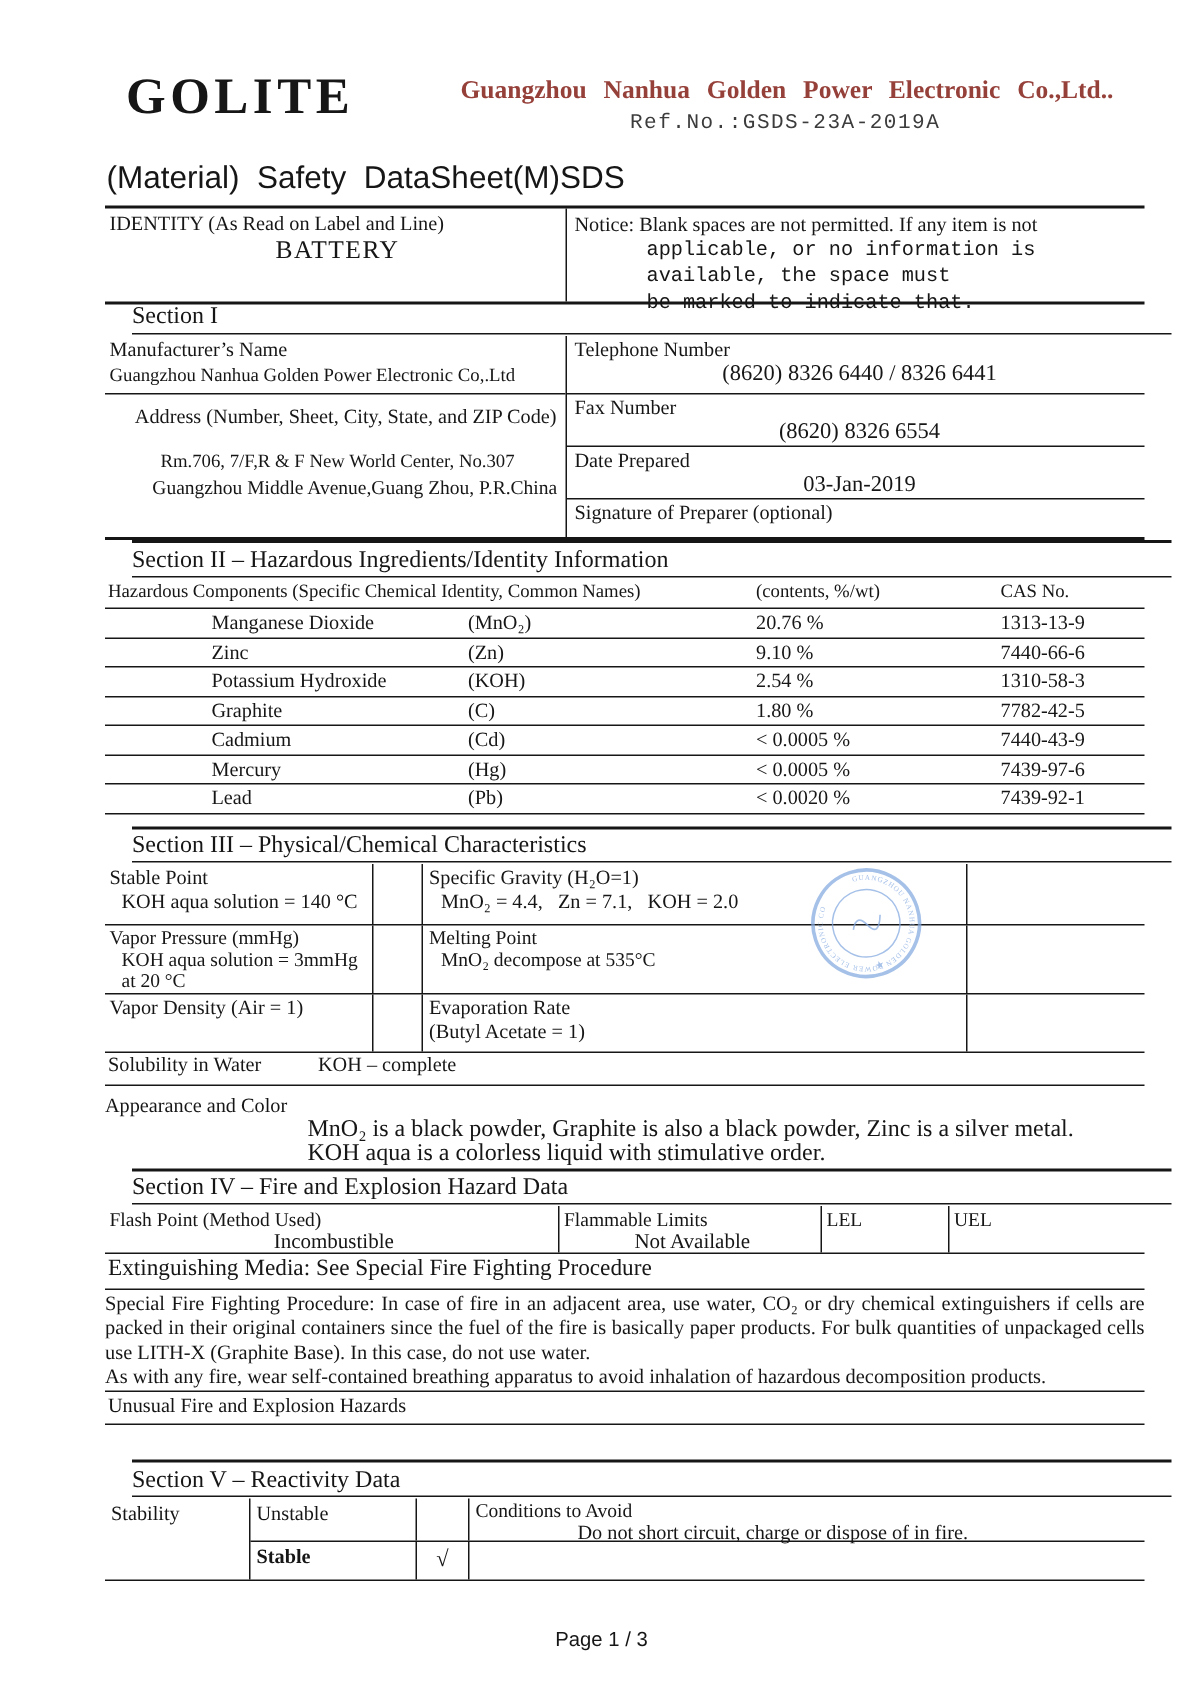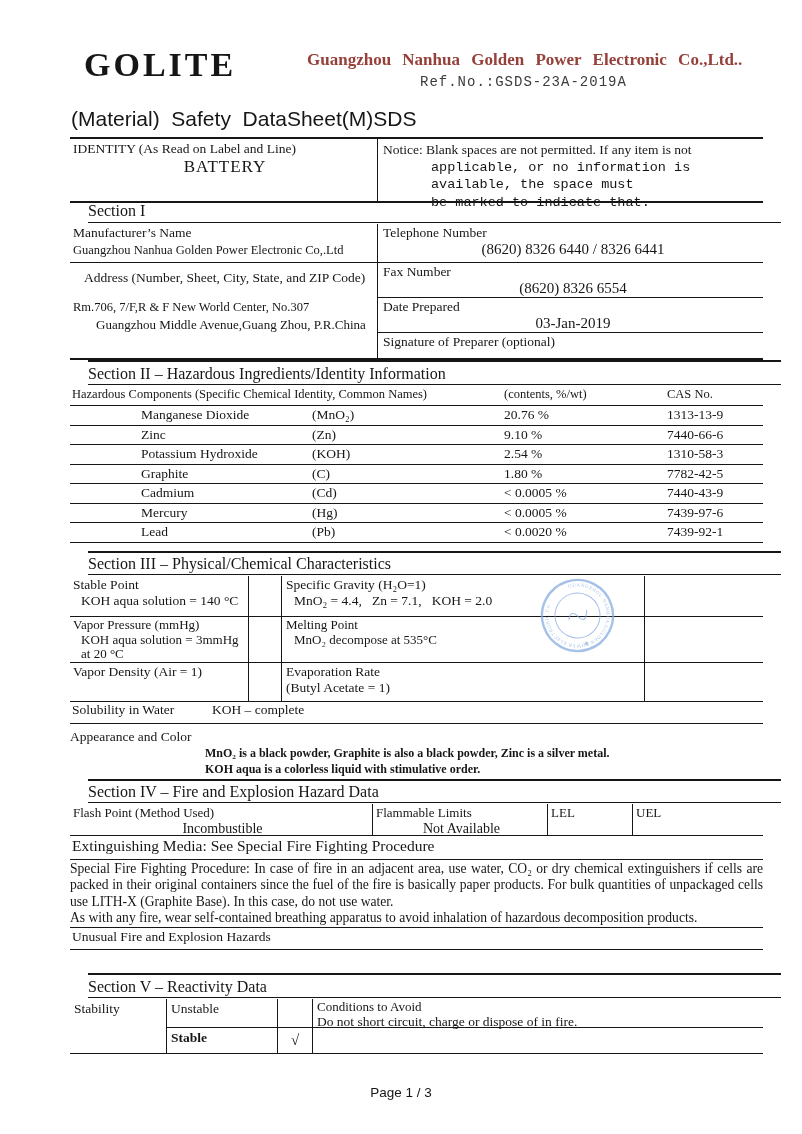--- a/index.html
+++ b/index.html
@@ -25,21 +25,21 @@
   .id-right .cont{padding-left:48px;font-family:Liberation Mono, monospace;}
   
   .sec-head{left:88px;width:693px;font-size:16px;border-bottom:1.5px solid #161616;box-sizing:border-box;}
   .sec-head.topline{border-top:2.5px solid #161616;}
   
   .s1-table{top:224px;height:134px;display:flex;border-bottom:2.5px solid #161616;box-sizing:content-box;}
   .s1-left{width:308px;border-right:1px solid #161616;box-sizing:border-box;}
   .s1-left .rowA{height:39px;border-bottom:1px solid #161616;box-sizing:border-box;padding:1px 0 0 3px;}
   .s1-left .rowA .lbl{font-size:13.5px;}
   .s1-left .rowA .val{font-size:12.5px;margin-top:2px;}
-  .s1-left .rowB{padding:7px 0 0 0;}
+  .s1-left .rowB{padding:7px 0 0 0;text-align:center;}
   .s1-left .rowB .lbl{font-size:13.5px;padding-left:14px;}
   .s1-left .addr1{font-size:12.5px;margin-top:14px;padding-left:3px;}
   .s1-left .addr2{font-size:13px;padding-left:26px;margin-top:2px;}
   .s1-right{flex:1;display:flex;flex-direction:column;}
   .s1-right .r{box-sizing:border-box;padding:1px 0 0 5px;border-bottom:1px solid #161616;}
   .s1-right .r .lbl{font-size:13.5px;}
   .s1-right .r .val{font-size:15px;text-align:center;}
   .s1-right .r1{height:39px;}
   .s1-right .r2{height:35px;}
   .s1-right .r3{height:35px;}
@@ -62,21 +62,21 @@
   .s3lbl{font-size:13.5px;line-height:15.5px;}
   .s3val{font-size:13.5px;line-height:15.5px;padding-left:8px;}
   .r1{height:41px;} .r2{height:46px;} .r3{height:38px;}
   .r2 .s3lbl,.r2 .s3val{font-size:13px;line-height:14.6px;}
   
   .solub{top:701px;height:22px;border-bottom:1.5px solid #161616;position:absolute;}
   .solub .lbl{position:absolute;left:2px;top:1px;font-size:13.5px;}
   .solub .val{position:absolute;left:142px;top:1px;font-size:13.5px;}
   .appear{top:723px;height:56px;}
   .appear .lbl{font-size:13.5px;padding-top:6px;}
-  .appear .line{font-size:12px;margin-left:135px;line-height:16px;font-weight:bold;}
+  .appear .line{font-size:16px;margin-left:135px;line-height:16px;}
   
   .flash-table{top:804px;height:31px;display:flex;border-bottom:1px solid #161616;}
   .f-c{box-sizing:border-box;border-right:1px solid #161616;padding:1px 0 0 3px;}
   .f-c:last-child{border-right:none;}
   .f-c .lbl{font-size:13px;}
   .f-c .val{font-size:14px;text-align:center;}
   .f1{width:303px;} .f2{width:175px;} .f3{width:85px;} .f4{flex:1;}
   .exting{top:835px;height:25px;border-bottom:1px solid #161616;font-size:15.5px;padding:2px 0 0 2px;box-sizing:border-box;}
   .proc{top:861px;border-bottom:1px solid #161616;padding-bottom:1px;}
   .proc p{margin:0;font-size:13.6px;line-height:16.3px;}
@@ -85,21 +85,21 @@
   
   .s5-table{top:999px;height:54px;display:flex;border-bottom:1.5px solid #161616;}
   .s5-col1{width:97px;border-right:1px solid #161616;box-sizing:border-box;font-size:13.5px;padding:2px 0 0 4px;}
   .s5-right{flex:1;display:flex;flex-direction:column;}
   .s5-r{display:flex;box-sizing:border-box;}
   .s5-r1{height:29px;border-bottom:1px solid #161616;}
   .s5-r2{flex:1;font-weight:bold;}
   .s5-cA{width:111px;border-right:1px solid #161616;box-sizing:border-box;font-size:13.5px;padding:2px 0 0 4px;}
   .s5-cB{width:35px;border-right:1px solid #161616;box-sizing:border-box;text-align:center;font-size:15px;display:flex;align-items:center;justify-content:center;}
   .s5-cC{flex:1;font-size:13px;line-height:13.5px;padding:1px 0 0 4px;box-sizing:border-box;}
-  .s5-cC .cond-val{font-size:13.5px;margin-top:1px;}
+  .s5-cC .cond-val{font-size:13.5px;margin-left:68px;margin-top:1px;}
   .footer{top:1085px;left:0;width:802px;text-align:center;font-size:13.5px;}
   .stamp{left:539px;top:577px;width:77px;height:77px;z-index:5;}
 </style>
 </head>
 <body>
 
 <div id="page">
 
   <div class="abs logo serif">GOLITE</div>
   <div class="abs company serif">Guangzhou Nanhua Golden Power Electronic Co.,Ltd..</div>

